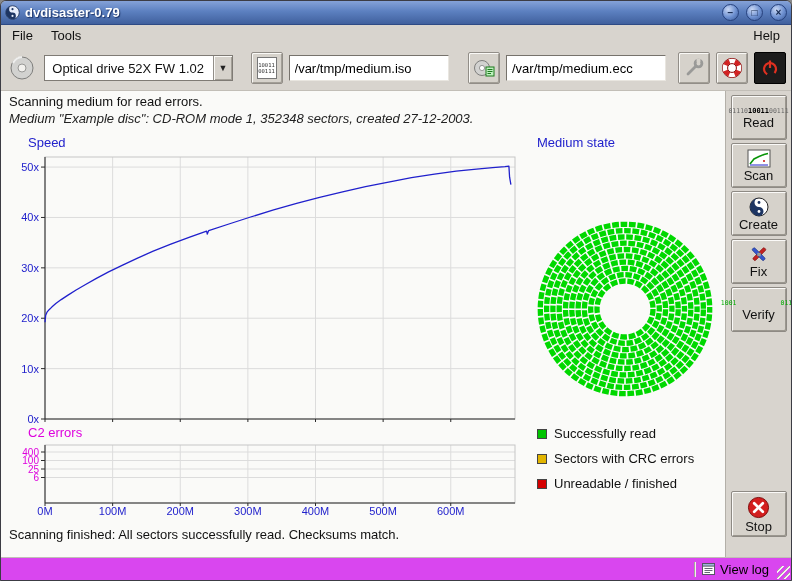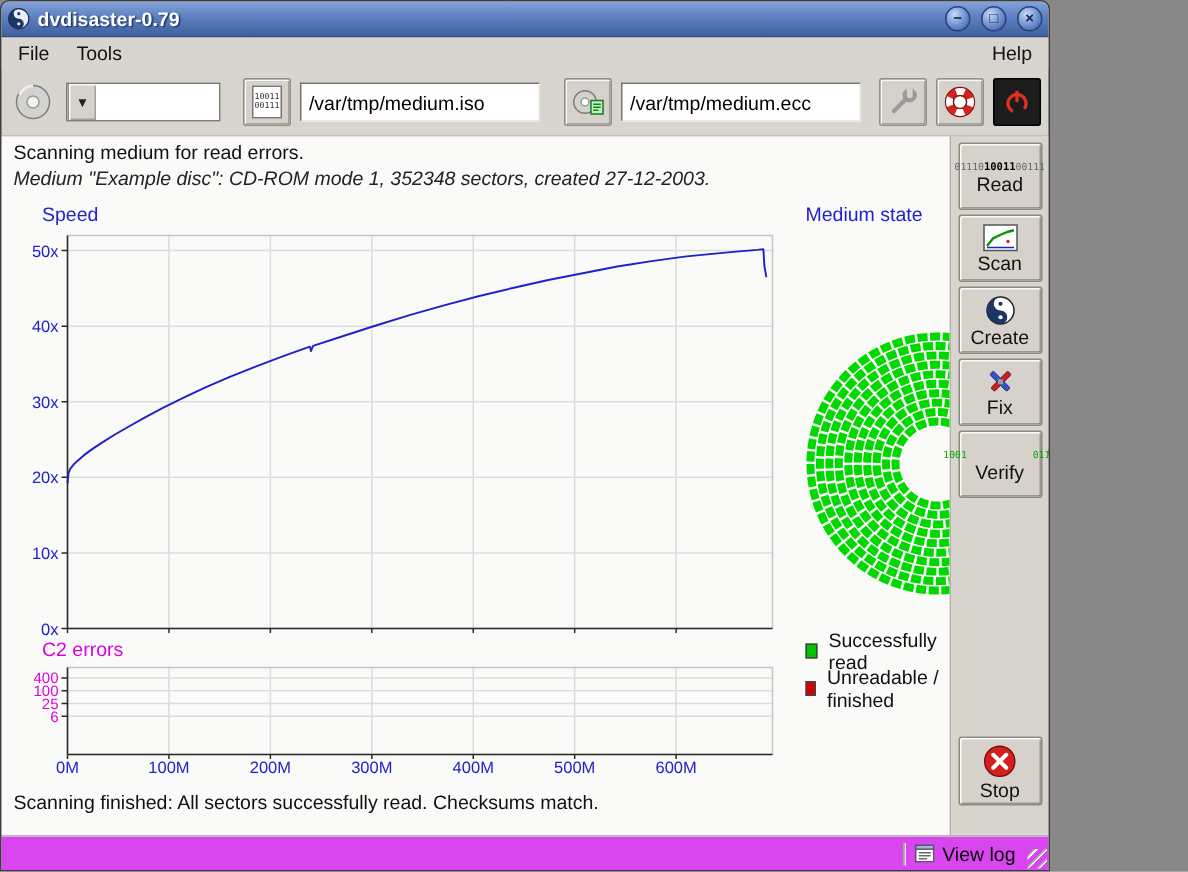--- a/index.html
+++ b/index.html
@@ -1,17 +1,17 @@
 <!DOCTYPE html>
 <html><head>
 <meta charset="utf-8">
 <style>
   html,body{margin:0;padding:0;background:#888;}
   *{box-sizing:border-box;}
-  .window{position:relative;width:700px;height:581px;border:1px solid #3c3c44;background:#d8d4ce;
+  .window{position:relative;width:792px;height:581px;border:1px solid #3c3c44;background:#d8d4ce;
     display:flex;flex-direction:column;font-family:"Liberation Sans",sans-serif;font-size:13px;color:#111;
     border-radius:6px 6px 0 0;overflow:hidden;}
   
   .titlebar{flex:0 0 24px;display:flex;align-items:center;gap:5px;padding:0 4px;
     background:linear-gradient(180deg,#85a2d8 0%,#5c80c0 45%,#40609d 100%);border-bottom:1px solid #2e4a85;}
   .title-text{flex:1;font-weight:bold;color:#fff;font-size:13px;text-shadow:1px 1px 1px rgba(18,38,88,.85);}
   .win-btn{width:17px;height:17px;border-radius:50%;border:1px solid #27427e;margin-left:2px;padding:0;
     background:radial-gradient(circle at 35% 30%,#c9d8f5,#6c8fd0 55%,#3a5a98);color:#14274d;
     font-size:10px;line-height:14px;text-align:center;font-weight:bold;}
   
@@ -99,20 +99,21 @@
       <span style="display:flex;">
         <svg width="26" height="26" viewBox="0 0 26 26">
           <circle cx="13" cy="13" r="11" fill="#d2d2d0" stroke="#7e7e7c"></circle>
           <circle cx="13" cy="13" r="4" fill="#f2f1ee" stroke="#989896"></circle>
           <path d="M4 8 A11 11 0 0 1 13 2" fill="none" stroke="#efefee" stroke-width="2"></path>
         </svg>
       </span>
     </button>
 
     <div class="combo">
+      <span class="combo-text">Optical drive 52X FW 1.02</span>
       <span class="combo-arrow">▼</span>
     </div>
 
     <span style="width:6px;"></span>
 
     <button class="tb-btn">
       <span class="doc-icon">
         <span>10011</span>
         <span>00111</span>
       </span>
@@ -258,20 +259,24 @@
       <div class="lbl" id="c2-title">C2 errors</div>
       <div class="lbl" id="medium-title">Medium state</div>
       <div class="lbl" id="finished">Scanning finished: All sectors successfully read. Checksums match.</div>
 
       <div class="legend">
         <div class="legend-item">
           <span class="swatch" style="background: rgb(0, 196, 0);"></span>
           <span>Successfully read</span>
         </div>
         <div class="legend-item">
+          <span class="swatch" style="background: rgb(226, 181, 0);"></span>
+          <span>Sectors with CRC errors</span>
+        </div>
+        <div class="legend-item">
           <span class="swatch" style="background: rgb(212, 0, 0);"></span>
           <span>Unreadable / finished</span>
         </div>
       </div>
     </div>
 
     <div class="sidebar">
       <button class="side-btn">
         <span class="bin-rows">
           <span>01110</span>

